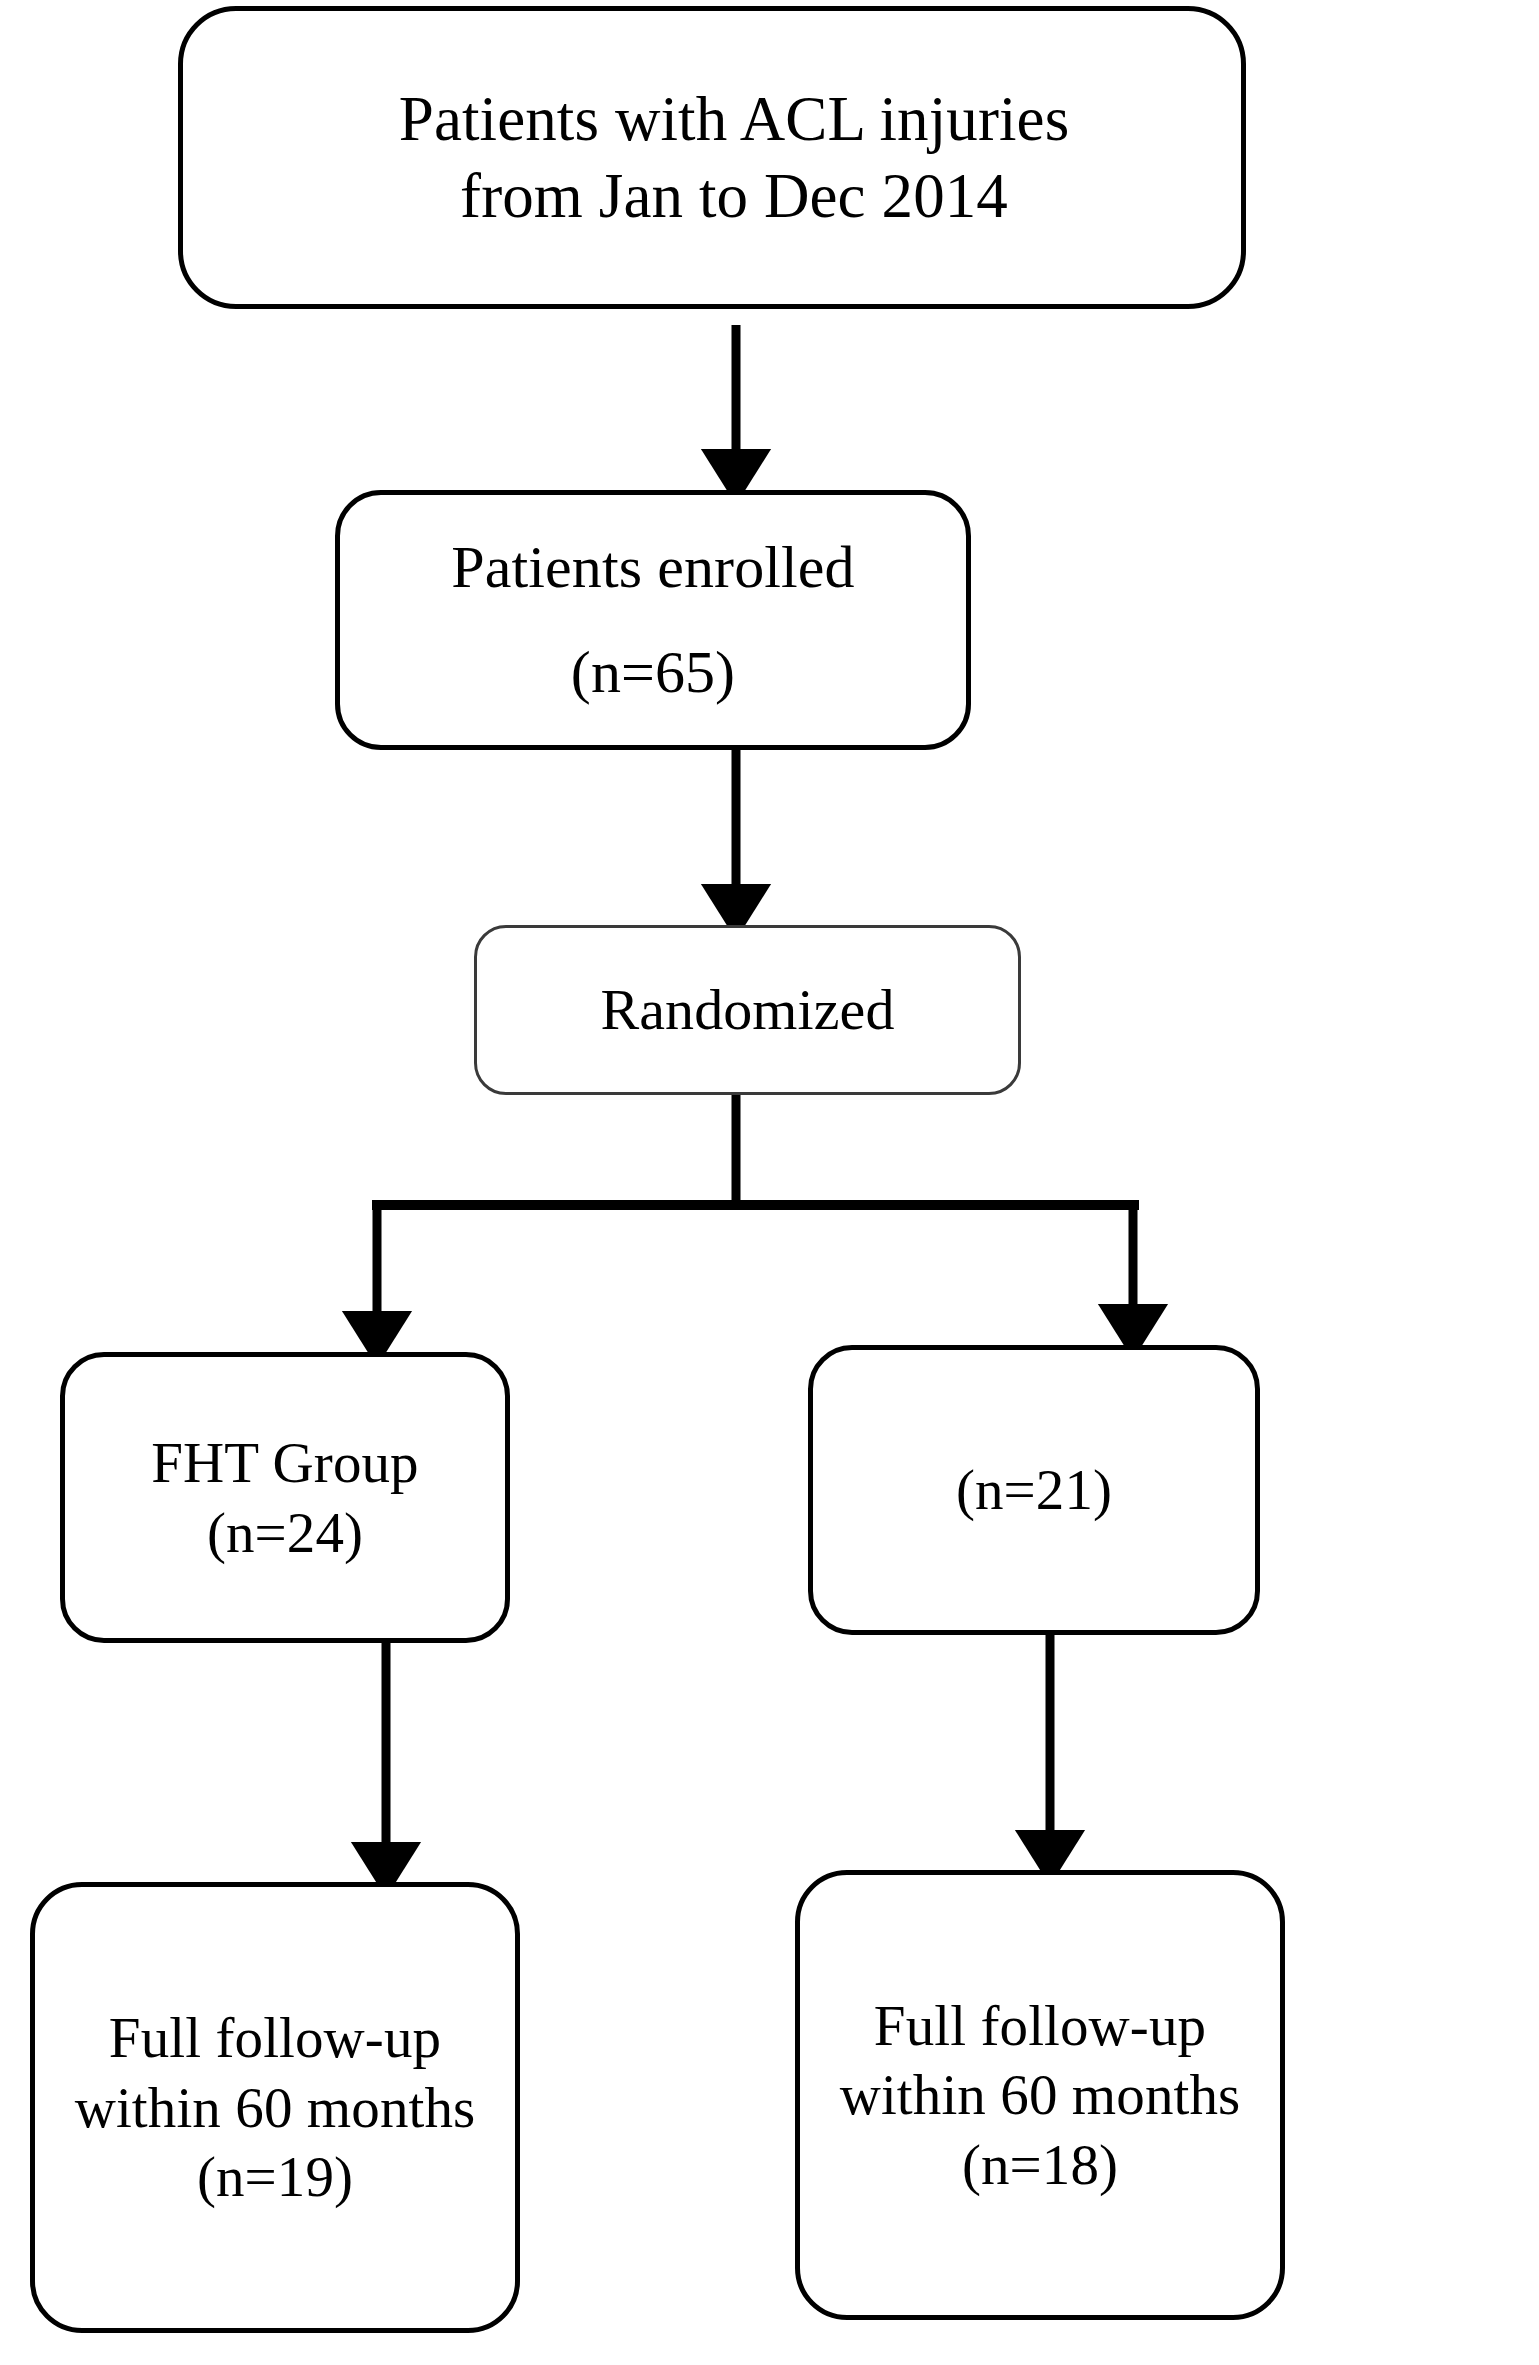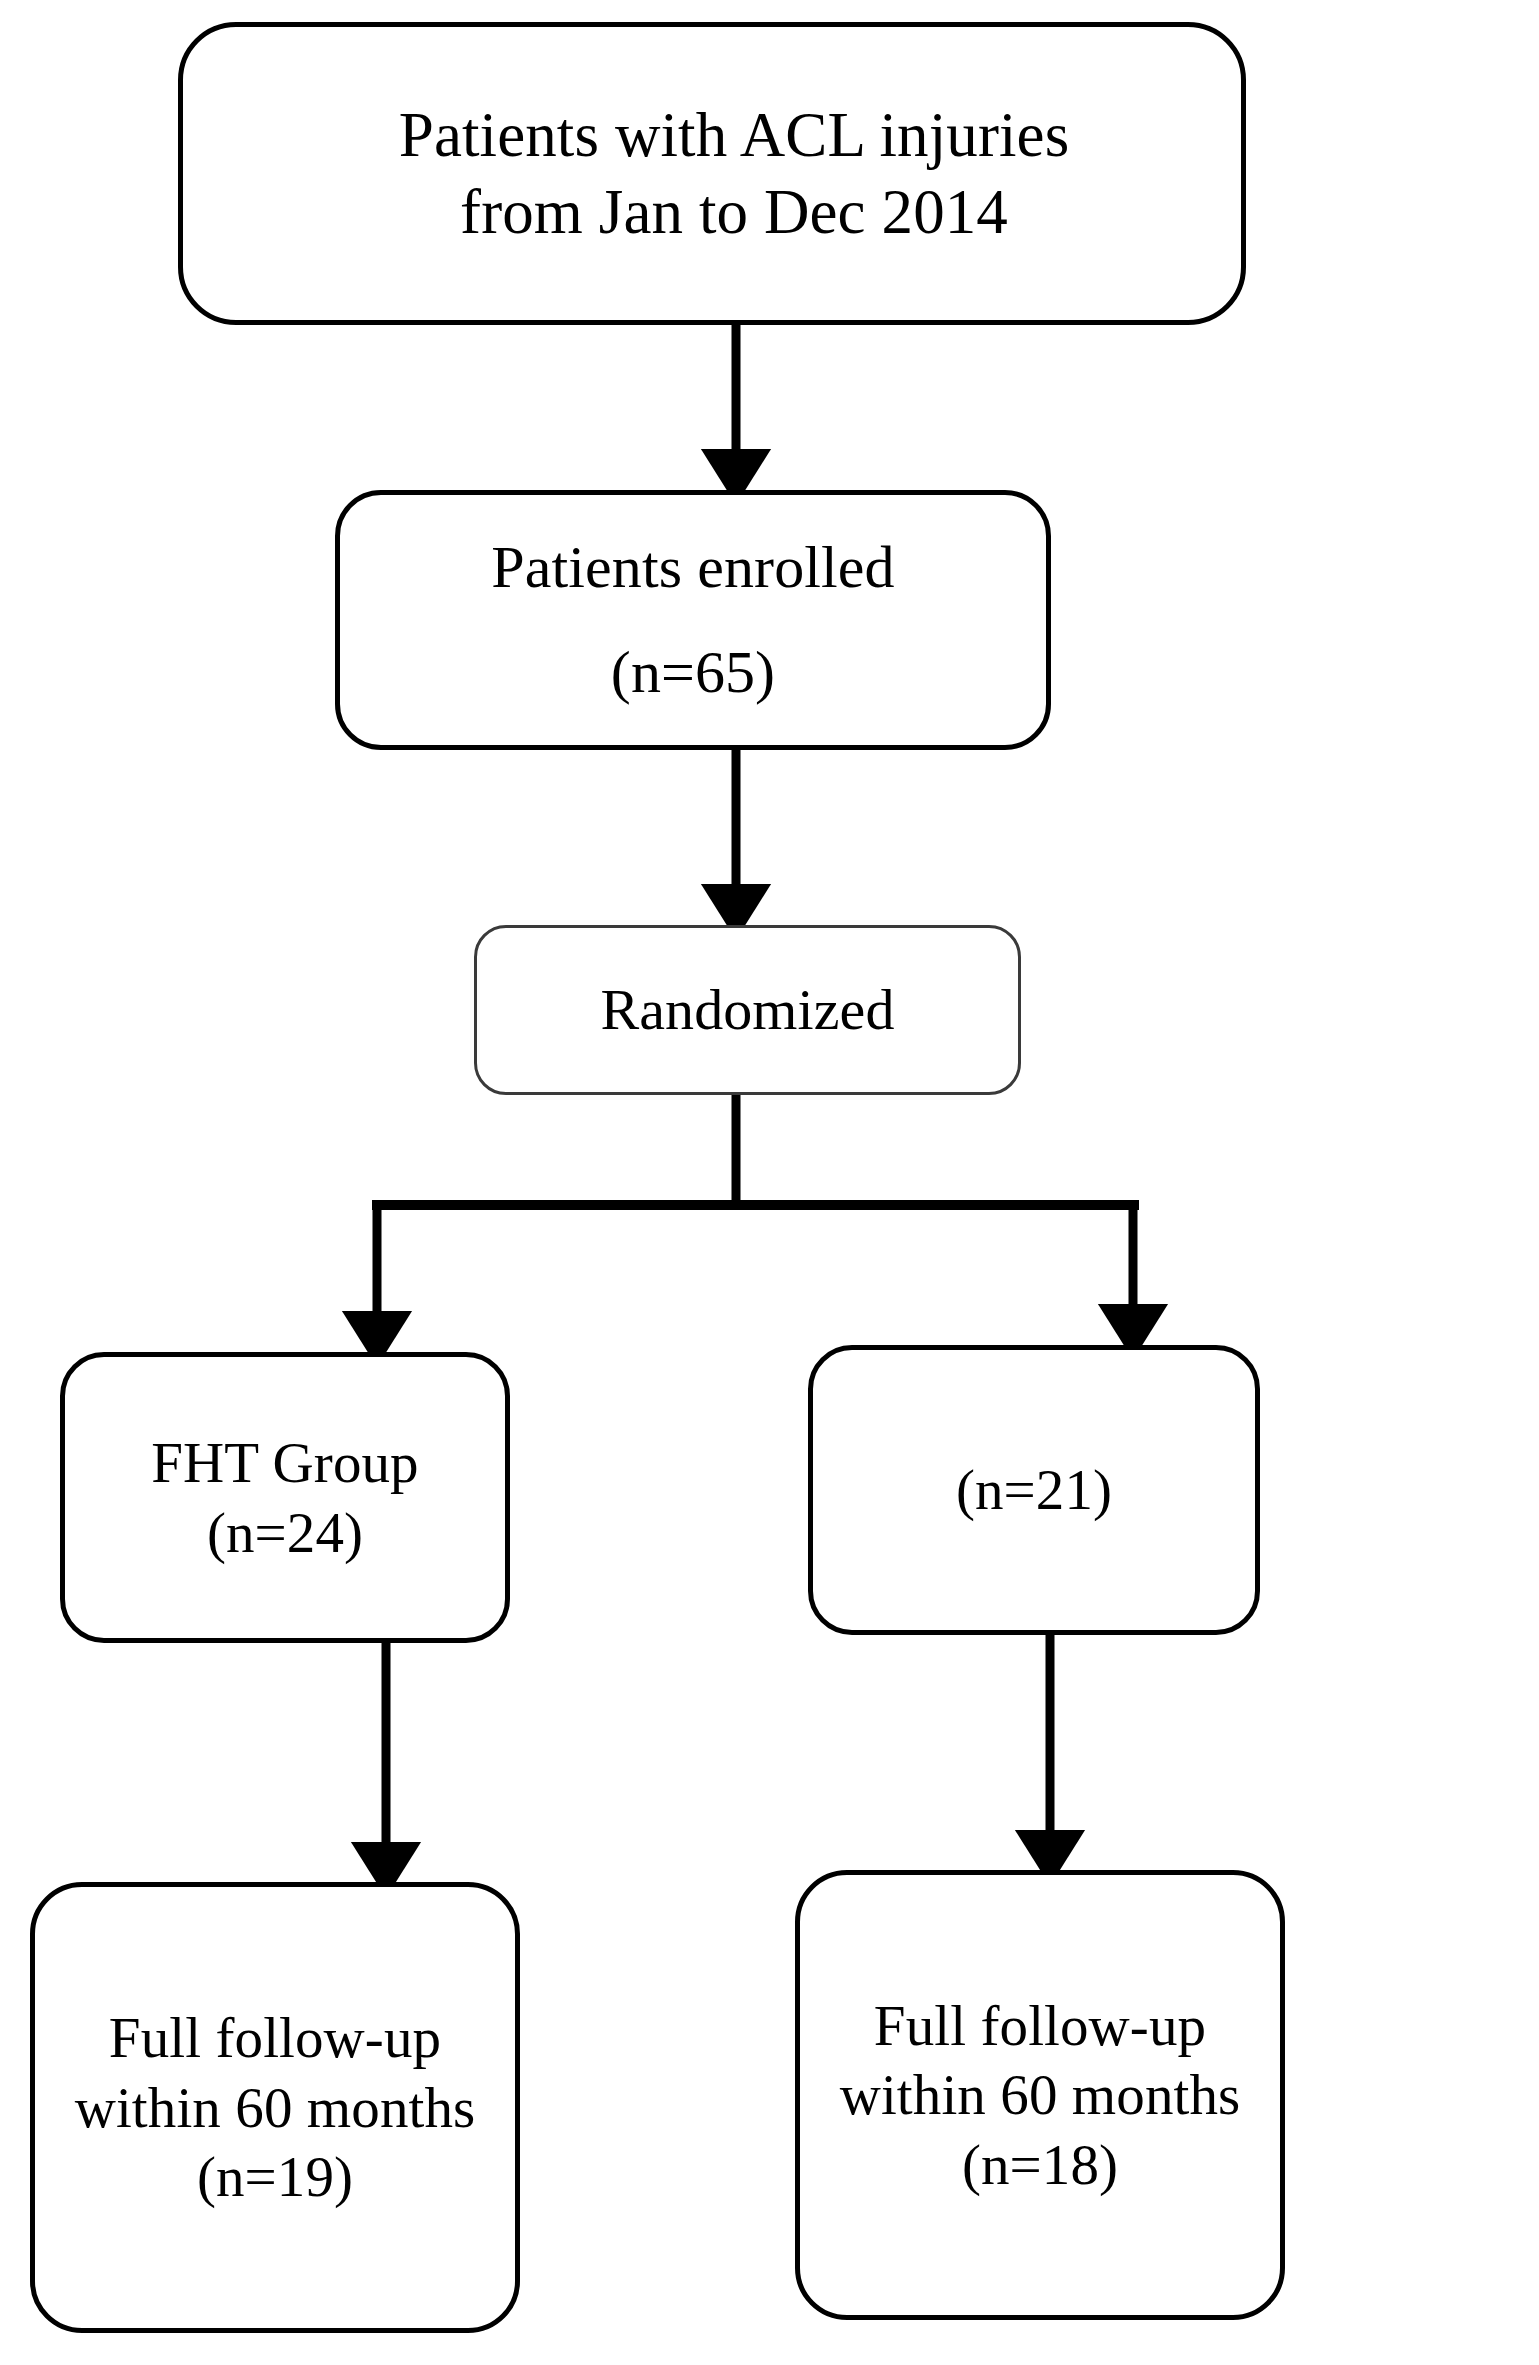--- a/index.html
+++ b/index.html
@@ -40,30 +40,30 @@
     line-height: 1.22;
     letter-spacing: 0.1px;
     z-index: 2;
   }
   .node .line {
     display: block;
     white-space: nowrap;
   }
   
   #node-source {
-    left: 178px;  top: 22px;
+    left: 178px;  top: 6px;
     width: 1068px; height: 303px;
     font-size: 63px;
     border-radius: 58px;
     padding-left: 44px;
   }
   
   #node-enrolled {
     left: 335px;  top: 490px;
-    width: 716px; height: 260px;
+    width: 636px; height: 260px;
     font-size: 60px;
     border-radius: 46px;
     gap: 32px;
   }
   
   #node-randomized {
     left: 458px;  top: 925px;
     width: 547px; height: 170px;
     font-size: 58px;
     border: 3px solid #3a3a3a;

